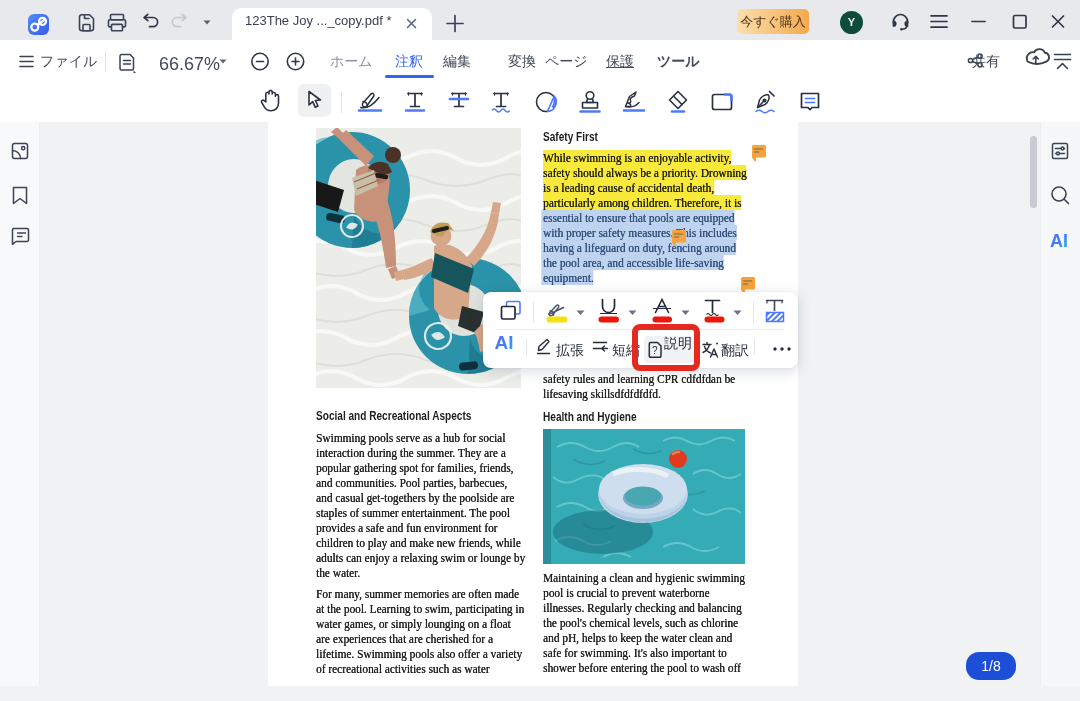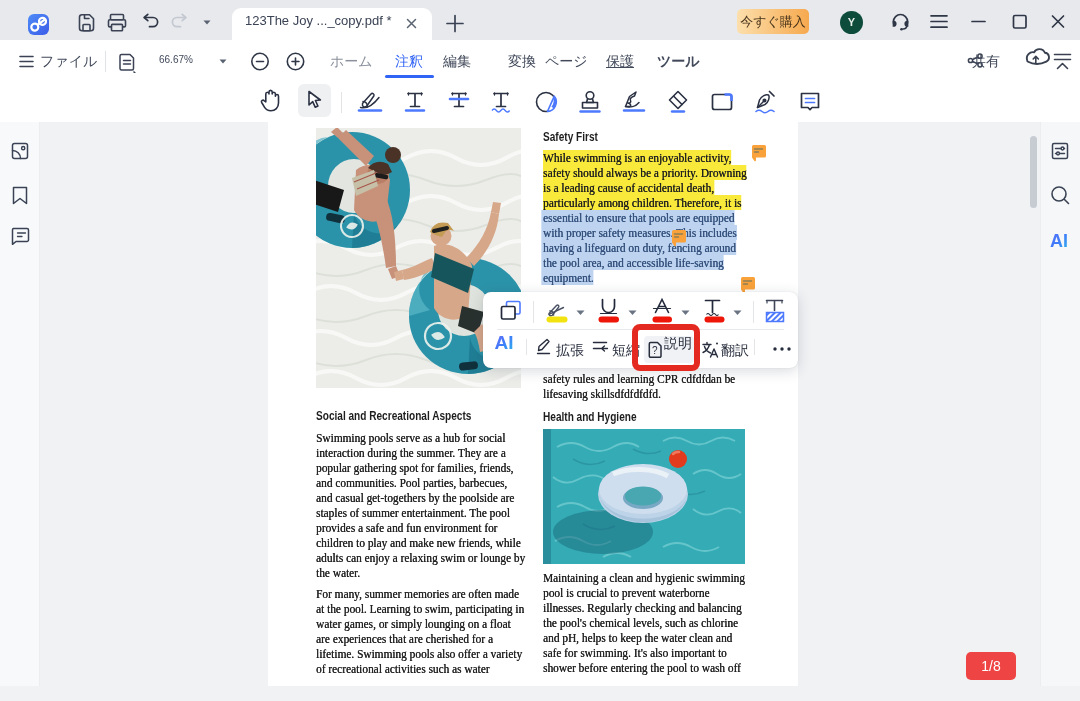--- a/index.html
+++ b/index.html
@@ -28,21 +28,21 @@
 #selline { left:385px; top:75px; width:49px; height:3px; background:#3164F4; border-radius:2px; }
 
 
 #toolbar { left:0; top:82px; width:1080px; height:40px; background:#FFFFFF; }
 #cursorbtn { left:298px; top:84px; width:33px; height:33px; background:#EFF0F2; border-radius:6px; }
 
 
 #leftbar { left:0; top:122px; width:40px; height:564px; background:#F8F9FB; box-shadow:inset -1px 0 0 #ECEDEF; }
 #rightbar { left:1040px; top:122px; width:40px; height:564px; background:#F6F7F9; box-shadow:inset 1px 0 0 #ECEDEF; }
 #vscroll { left:1030px; top:136px; width:7px; height:72px; background:#C7CBD2; border-radius:4px; }
-#pageind { left:966px; top:652px; width:50px; height:28px; background:#ef4444; border-radius:5px;
+#pageind { left:966px; top:652px; width:50px; height:28px; background:#1d4ed8; border-radius:13px;
   color:#FFFFFF; font-size:14px; text-align:center; line-height:28px; }
 
 
 #page { left:268px; top:122px; width:530px; height:564px; background:#FFFFFF; }
 .h2 { font-family:"Liberation Sans", sans-serif; font-weight:bold; font-size:12px; color:#1E1E1E;
   transform:scale(0.84,1); transform-origin:0 0; white-space:nowrap; }
 .serif { font-family:"Liberation Serif", serif; font-size:13.5px; color:#232323; white-space:nowrap; text-shadow:0.3px 0 0 currentColor; }
 .scale84 { transform:scale(0.84,1); transform-origin:0 0; }
 .line { height:15px; line-height:15px; }
 .yhl { background:#F8E93B; color:#1F1F1F; }
@@ -178,21 +178,21 @@
 <div class="abs menuitem" style="left:40px;">ファイル</div>
 <div class="abs menuitem menugray" style="left:330px;">ホーム</div>
 <div class="abs menuitem menusel" style="left:395px;">注釈</div>
 <div class="abs" id="selline"></div>
 <div class="abs menuitem" style="left:443px;">編集</div>
 <div class="abs menuitem" style="left:508px;">変換</div>
 <div class="abs menuitem" style="left:545px;">ページ</div>
 <div class="abs menuitem" style="left:606px;text-decoration:underline;">保護</div>
 <div class="abs menuitem" style="left:657px;font-weight:bold;">ツール</div>
 <div class="abs menuitem" style="left:972px;">共有</div>
-<div class="abs menuitem" style="left:159px; top:54px; font-size:10px;">66.67%</div>
+<div class="abs menuitem" style="left:159px; top:54px; font-size:18px;">66.67%</div>
 
 <div class="abs" id="cursorbtn"></div>
 <svg class="abs" style="left:0; top:82px;" width="1080" height="40" viewBox="0 0 1080 40">
 
   <g stroke="#2A3142" stroke-width="1.6" fill="none" stroke-linecap="round" stroke-linejoin="round">
     <path d="M265.8 19.8 V12 c0 -2.3 3.2 -2.3 3.2 0 v-1.9 c0 -2.3 3.2 -2.3 3.2 0 V12 c0 -2.3 3.2 -2.3 3.2 0 v2.2 c0 -2.2 3.1 -2.2 3.1 0 v6.8 c0 4.6 -3.2 7.7 -7.6 7.7 c-3.3 0 -4.9 -1 -6.3 -3.3 l-2.9 -4.9 c-1 -1.8 1.3 -3.2 2.6 -1.7 z"></path>
   </g>
 
   <path d="M309 9.5 l0 13.5 l3.7 -3.4 l2.5 5.6 l2.7 -1.2 l-2.5 -5.5 l5 -0.5 z" fill="#FFFFFF" stroke="#2A3142" stroke-width="1.6" stroke-linejoin="round"></path>
 

